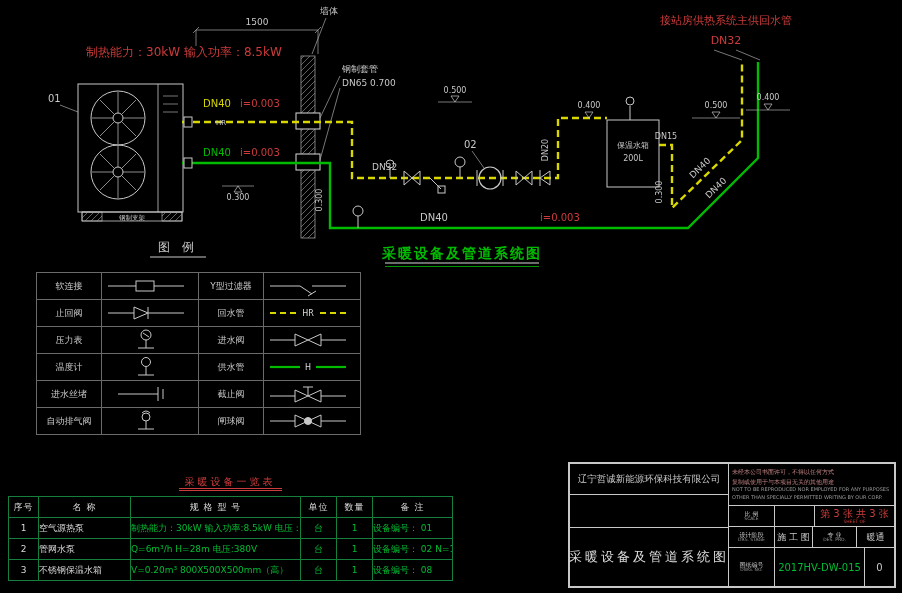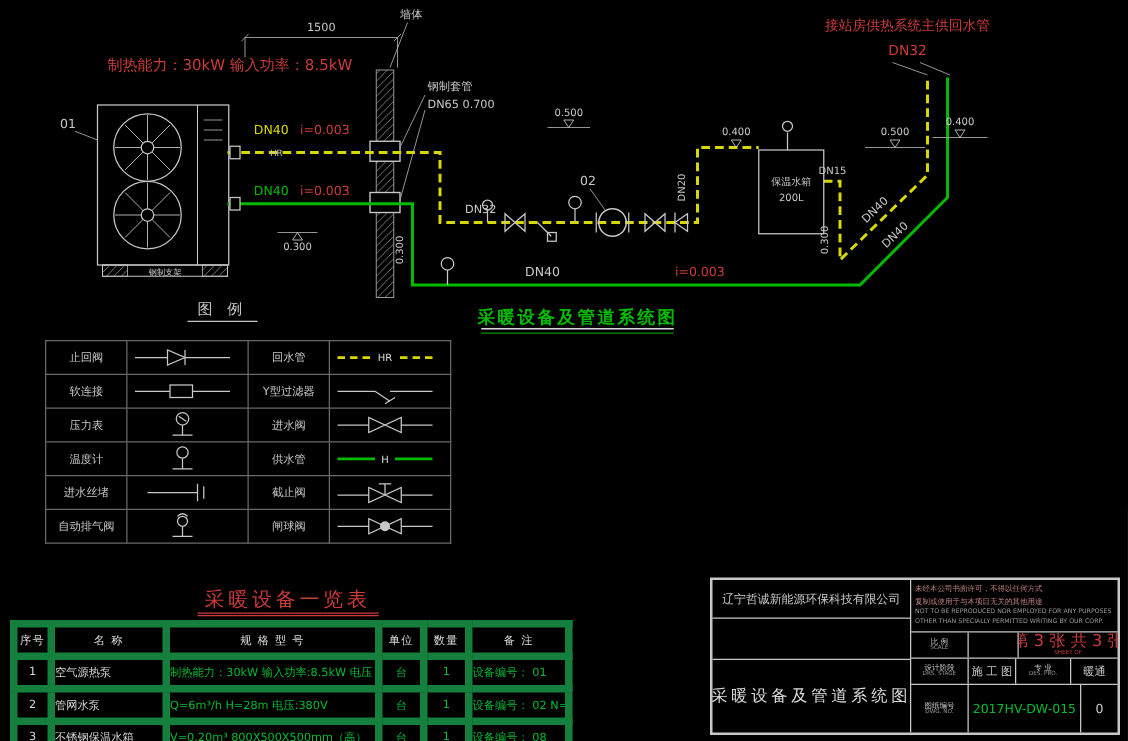--- a/index.html
+++ b/index.html
@@ -19,24 +19,24 @@
   .comp{stroke:#c8c8c8;stroke-width:1;fill:none;}
 
   
   .legend{position:absolute;left:36px;top:272px;border-collapse:collapse;background:#000;}
   .legend td{border:1px solid #6a6a6a;height:26px;font-size:9px;color:#c8c8c8;
              text-align:center;padding:0 2px;}
   .legend .sym{width:92px;} .legend .lab{width:60px;}
 
   
   .eq-title{position:absolute;left:8px;top:470px;width:444px;text-align:center;}
-  .eq-title span{color:#cc3b3b;font-size:16px;letter-spacing:3px;
+  .eq-title span{color:#cc3b3b;font-size:10px;letter-spacing:3px;
                  border-bottom:3px double #cc3b3b;padding:0 6px 1px;text-align:center;}
   .eq{position:absolute;left:8px;top:496px;border-collapse:collapse;table-layout:fixed;width:444px;background:#000;}
-  .eq td{border:6px solid #15803d;font-size:9px;height:20px;padding:0 0;
+  .eq td{border:1px solid #15803d;font-size:9px;height:20px;padding:0 0;
          overflow:hidden;white-space:nowrap;}
   .eq tr.hd td{color:#ddd;text-align:center;letter-spacing:1px;}
   .cw{color:#d8d8d8}.cg{color:#00bb33}.ctr{text-align:center}
 
   
   .tb{position:absolute;left:568px;top:462px;width:328px;height:126px;border:2px solid #c8c8c8;
       box-sizing:border-box;display:flex;color:#c8c8c8;background:#000;}
   .tb-l{width:158px;border-right:1px solid #c8c8c8;display:flex;flex-direction:column;}
   .tb-company{height:30px;border-bottom:1px solid #c8c8c8;display:flex;align-items:center;
               justify-content:center;font-size:9.5px;white-space:nowrap;}
@@ -199,54 +199,54 @@
     <text x="178" y="251" class="t12 wh tc" style="letter-spacing:4px">图 例</text>
     <line x1="150" y1="257" x2="206" y2="257" stroke="#c8c8c8" stroke-width="1"></line>
     <text x="462" y="258" class="t14 gn tc" style="letter-spacing:2px">采暖设备及管道系统图</text>
     <line x1="385" y1="263" x2="539" y2="263" stroke="#d8d8d8" stroke-width="1.2"></line>
     <line x1="385" y1="266.5" x2="539" y2="266.5" stroke="#00bb00" stroke-width="0.8"></line>
   </svg>
 
   <table class="legend">
     <tbody>
         <tr>
+      <td class="lab">软连接</td>
+      <td class="sym">
+        <svg width="84" height="22" viewBox="0 0 84 22" class="comp">
+          <line x1="4" y1="11" x2="32" y2="11"></line>
+              <rect x="32" y="6" width="18" height="10"></rect>
+              <line x1="50" y1="11" x2="80" y2="11"></line>
+        </svg>
+      </td>
+      <td class="lab">Y型过滤器</td>
+      <td class="sym">
+        <svg width="84" height="22" viewBox="0 0 84 22" class="comp">
+          <line x1="4" y1="11" x2="34" y2="11"></line>
+              <line x1="34" y1="11" x2="46" y2="19"></line>
+              <line x1="42" y1="21" x2="50" y2="16"></line>
+              <line x1="46" y1="11" x2="80" y2="11"></line>
+        </svg>
+      </td>
+    </tr>
+    <tr>
       <td class="lab">止回阀</td>
       <td class="sym">
         <svg width="84" height="22" viewBox="0 0 84 22" class="comp">
           <line x1="4" y1="11" x2="30" y2="11"></line>
               <path d="M30,5 L30,17 L44,11 Z"></path>
               <line x1="44" y1="5" x2="44" y2="17"></line>
               <line x1="44" y1="11" x2="80" y2="11"></line>
         </svg>
       </td>
       <td class="lab">回水管</td>
       <td class="sym">
         <svg width="84" height="22" viewBox="0 0 84 22">
           <line x1="4" y1="11" x2="30" y2="11" stroke="#d8d800" stroke-width="2.2" stroke-dasharray="6 4"></line>
           <text x="42" y="14" fill="#ddd" font-size="8" text-anchor="middle">HR</text>
           <line x1="54" y1="11" x2="80" y2="11" stroke="#d8d800" stroke-width="2.2" stroke-dasharray="6 4"></line>
-        </svg>
-      </td>
-    </tr>
-    <tr>
-      <td class="lab">软连接</td>
-      <td class="sym">
-        <svg width="84" height="22" viewBox="0 0 84 22" class="comp">
-          <line x1="4" y1="11" x2="32" y2="11"></line>
-              <rect x="32" y="6" width="18" height="10"></rect>
-              <line x1="50" y1="11" x2="80" y2="11"></line>
-        </svg>
-      </td>
-      <td class="lab">Y型过滤器</td>
-      <td class="sym">
-        <svg width="84" height="22" viewBox="0 0 84 22" class="comp">
-          <line x1="4" y1="11" x2="34" y2="11"></line>
-              <line x1="34" y1="11" x2="46" y2="19"></line>
-              <line x1="42" y1="21" x2="50" y2="16"></line>
-              <line x1="46" y1="11" x2="80" y2="11"></line>
         </svg>
       </td>
     </tr>
     <tr>
       <td class="lab">压力表</td>
       <td class="sym">
         <svg width="84" height="22" viewBox="0 0 84 22" class="comp">
           <circle cx="42" cy="6" r="5"></circle>
               <line x1="39" y1="4" x2="45" y2="8"></line>
               <line x1="42" y1="11" x2="42" y2="19"></line>
@@ -384,21 +384,21 @@
         <div class="en">NOT TO BE REPRODUCED NOR EMPLOYED FOR ANY PURPOSES</div>
         <div class="en">OTHER THAN SPECIALLY PERMITTED WRITING BY OUR CORP.</div>
       </div>
       <div class="tb-row">
         <div class="tb-cell w46">
           <div class="lbl-cn">比  例</div>
           <div class="lbl-en">SCALE</div>
         </div>
         <div class="tb-cell w40"></div>
         <div class="tb-cell fx">
-          <div class="lbl-cn red" style="font-size:13px">第 3 张  共 3 张</div>
+          <div class="lbl-cn red" style="font-size:10px">第 3 张  共 3 张</div>
           <div class="lbl-en red">SHEET      OF</div>
         </div>
       </div>
       <div class="tb-row">
         <div class="tb-cell w46">
           <div class="lbl-cn">设计阶段</div>
           <div class="lbl-en">DRS. STAGE</div>
         </div>
         <div class="tb-cell w38">
           <div class="val">施 工 图</div>

